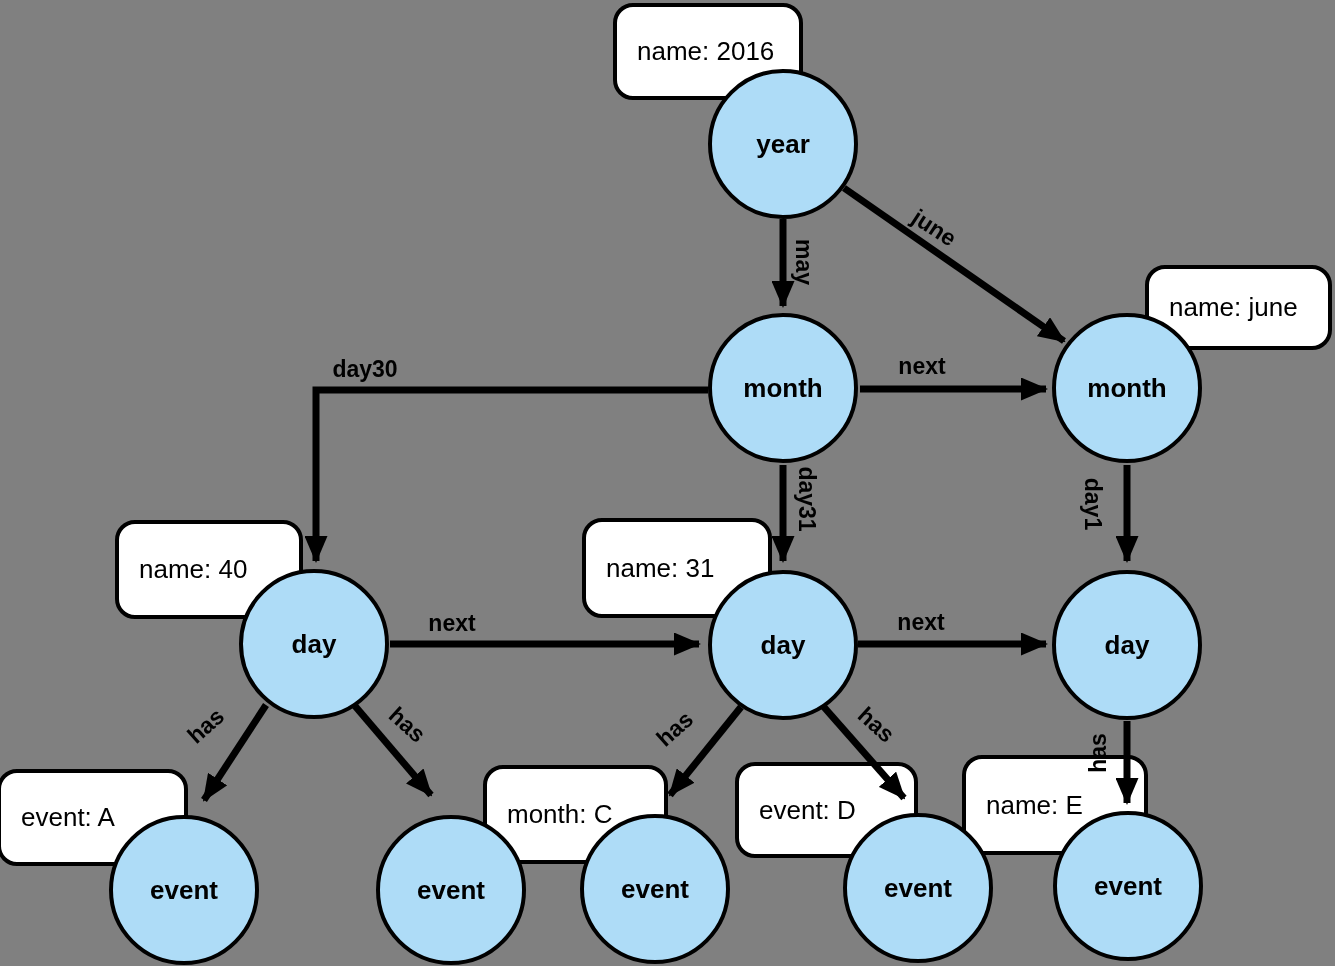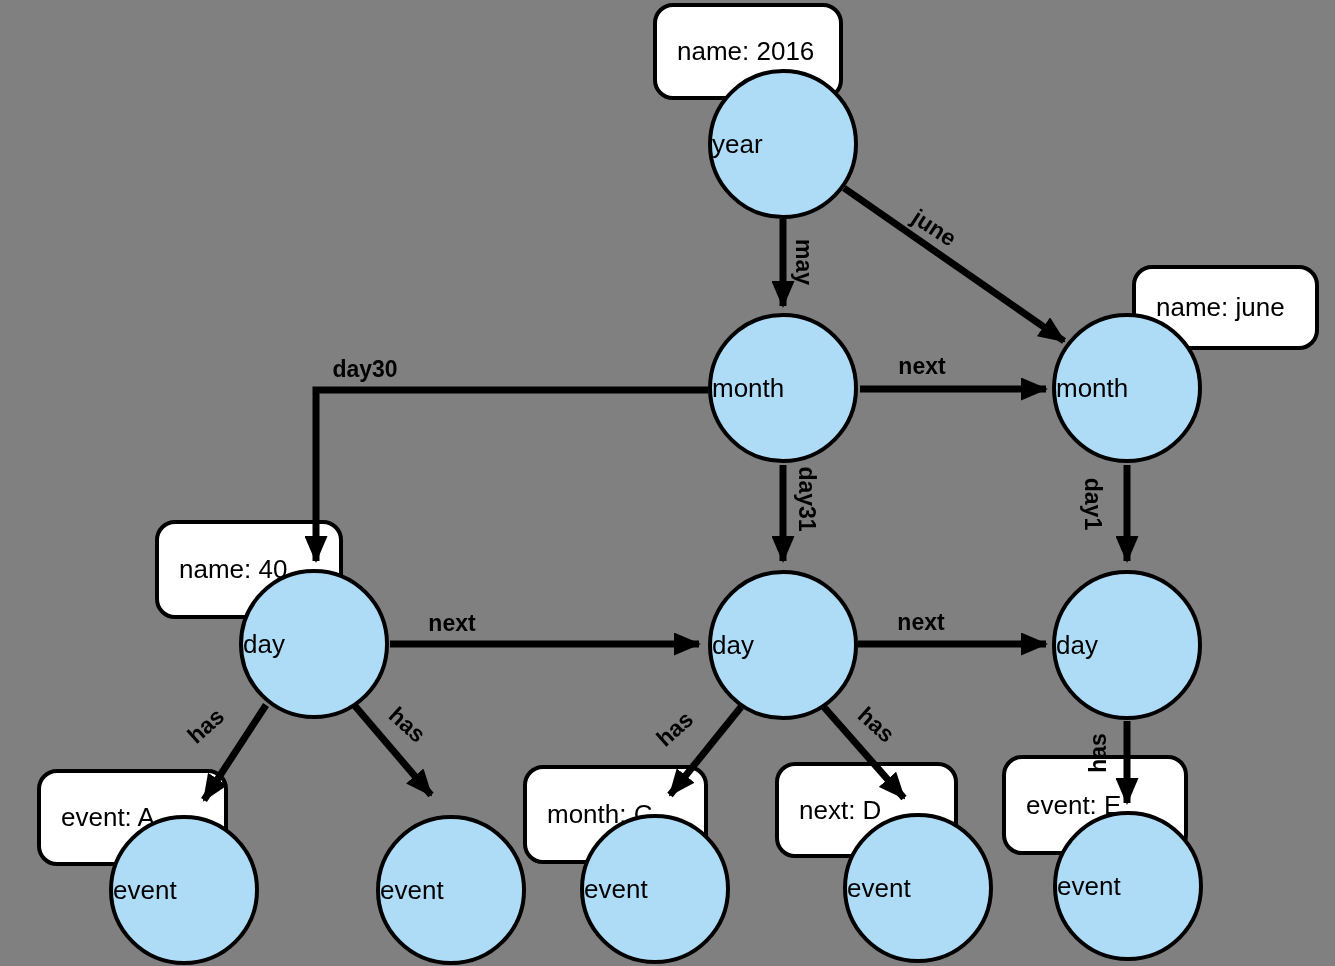--- a/index.html
+++ b/index.html
@@ -17,35 +17,35 @@
     position: absolute;
     box-sizing: border-box;
     background: #ffffff;
     border: 4px solid #000;
     border-radius: 20px;
     display: flex;
     align-items: center;
     padding-left: 20px;
     font-size: 26px;
     white-space: nowrap;
-    margin-left: 40px;
   }
   
   .node {
     position: absolute;
     box-sizing: border-box;
     width: 150px;
     height: 150px;
     border-radius: 50%;
     background: #AEDCF7;
     border: 4px solid #000;
     display: flex;
     align-items: center;
-    justify-content: flex-start;
+    justify-content: center;
     font-size: 26px;
+    font-weight: bold;
   }
   
   .elabel {
     position: absolute;
     font-size: 23px;
     font-weight: bold;
     white-space: nowrap;
     transform: translate(-50%, -50%);
   }
   .edges {
@@ -61,37 +61,40 @@
   }
 </style>
 </head>
 <body>
 
 <div class="canvas">
 
   <div class="pbox" style="left:613px;top:3px;width:190px;height:97px">
       <span>name: 2016</span>
     </div>
-  <div class="pbox" style="left:1092px;top:265px;width:187px;height:85px">
+  <div class="pbox" style="left:1145px;top:265px;width:187px;height:85px">
       <span>name: june</span>
     </div>
   <div class="pbox" style="left:115px;top:520px;width:188px;height:99px">
       <span>name: 40</span>
+    </div>
+  <div class="pbox" style="left:582px;top:518px;width:190px;height:100px">
+      <span>name: 31</span>
     </div>
   <div class="pbox" style="left:-3px;top:769px;width:191px;height:97px">
       <span>event: A</span>
     </div>
   <div class="pbox" style="left:483px;top:765px;width:185px;height:99px">
       <span>month: C</span>
     </div>
   <div class="pbox" style="left:735px;top:762px;width:183px;height:96px">
-      <span>next: D</span>
+      <span>event: D</span>
     </div>
   <div class="pbox" style="left:962px;top:755px;width:186px;height:100px">
-      <span>event: E</span>
+      <span>name: E</span>
     </div>
 
   <svg class="edges" xmlns="http://www.w3.org/2000/svg">
     <defs>
       <marker id="arw" markerUnits="userSpaceOnUse" markerWidth="27" markerHeight="23" viewBox="0 0 27 23" refX="25" refY="11.5" orient="auto">
         <path d="M0,0 L27,11.5 L0,23 Z" fill="#000"></path>
       </marker>
     </defs>
     <line x1="783" y1="219" x2="783" y2="306" marker-end="url(#arw)"></line>
     <line x1="844" y1="188" x2="1064" y2="341" marker-end="url(#arw)"></line>

